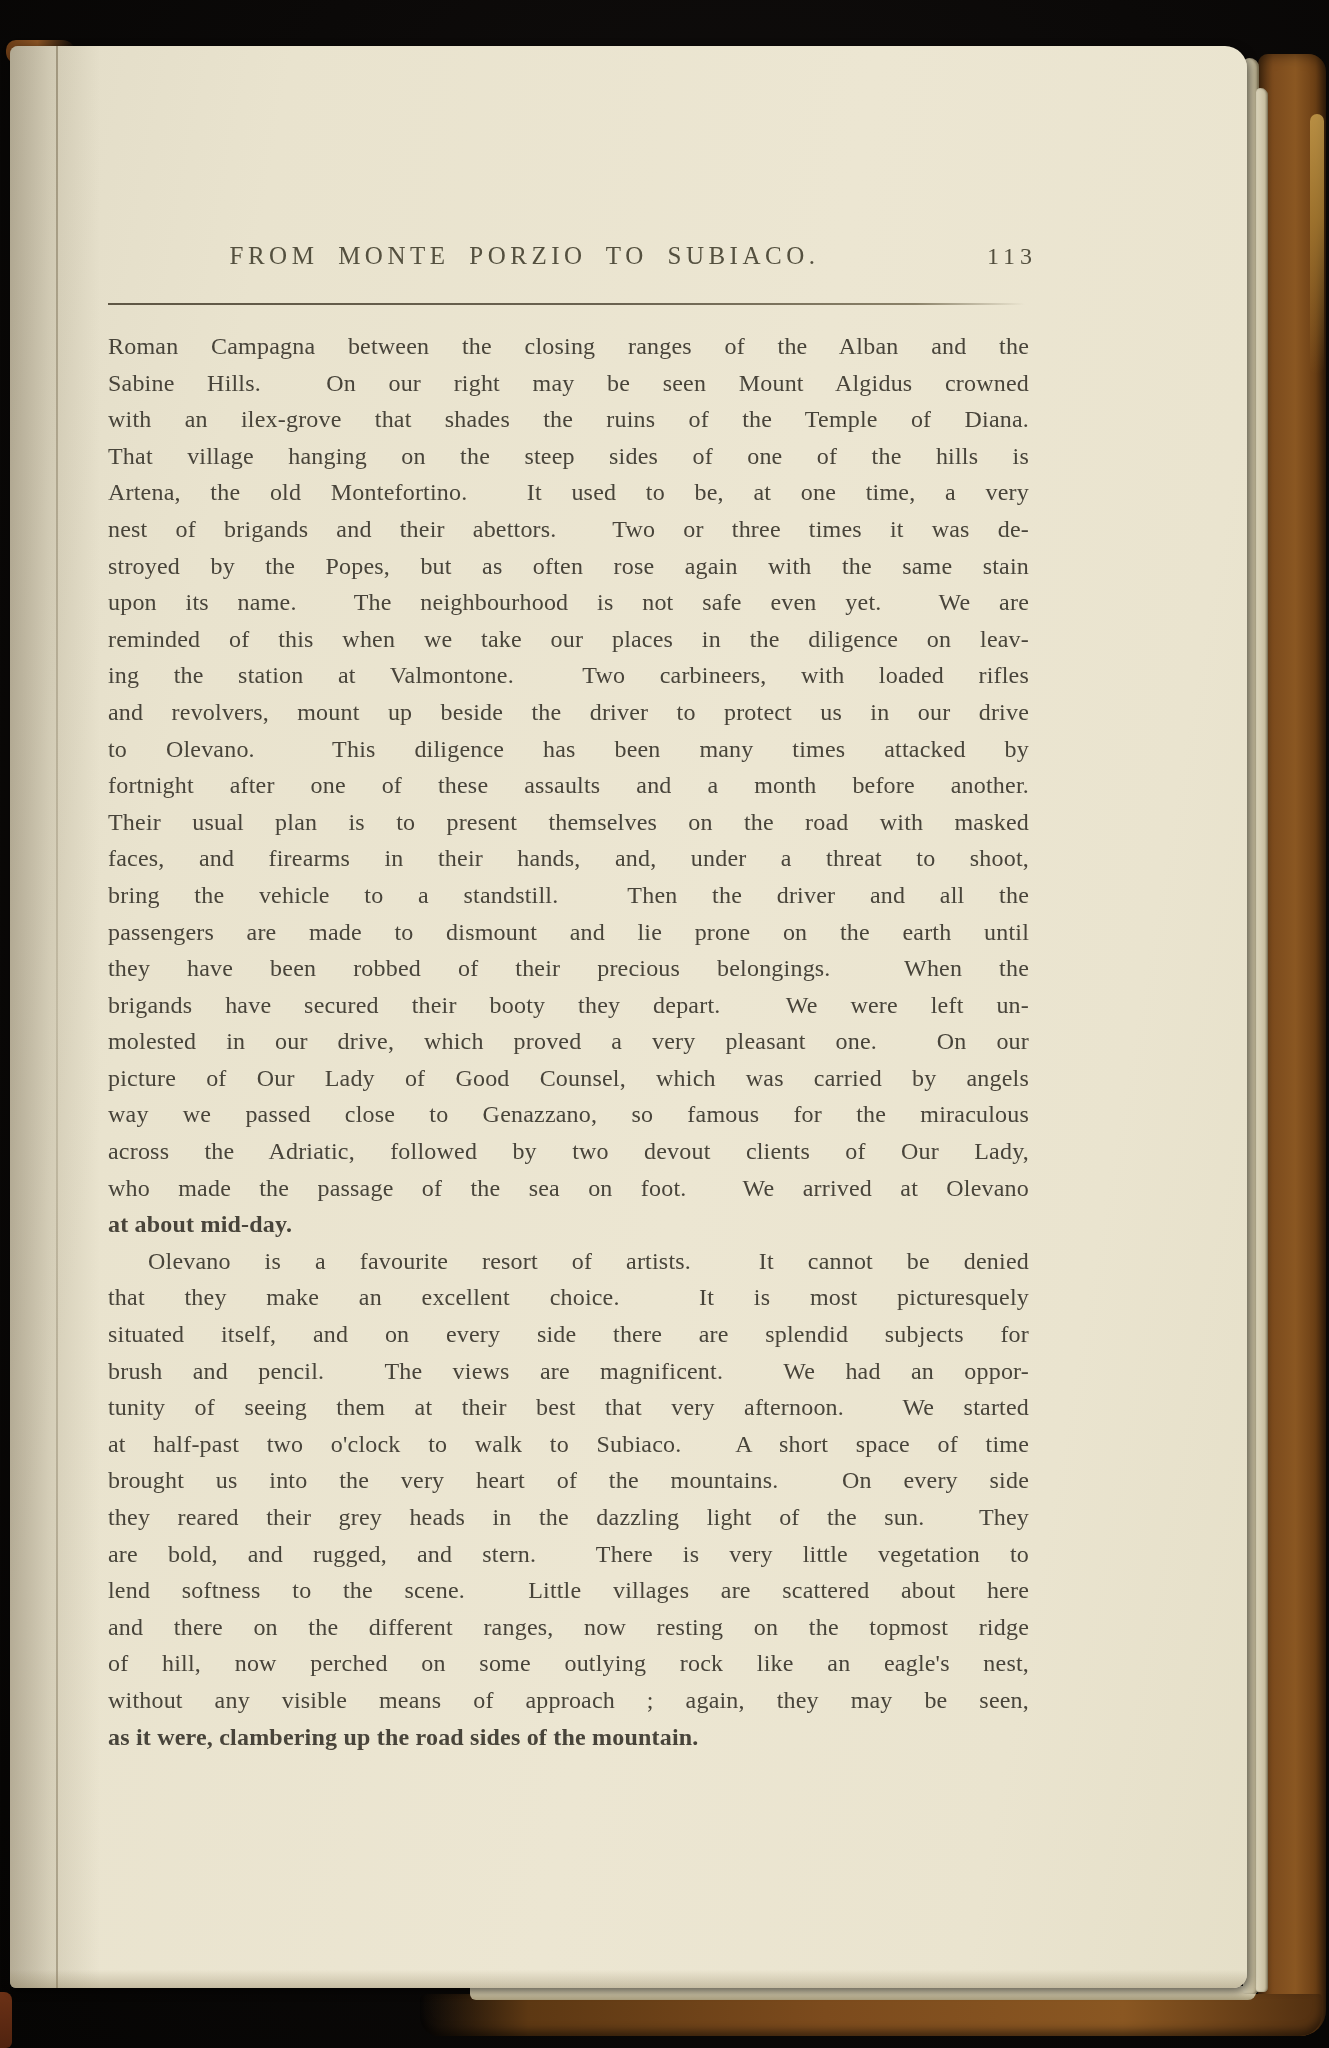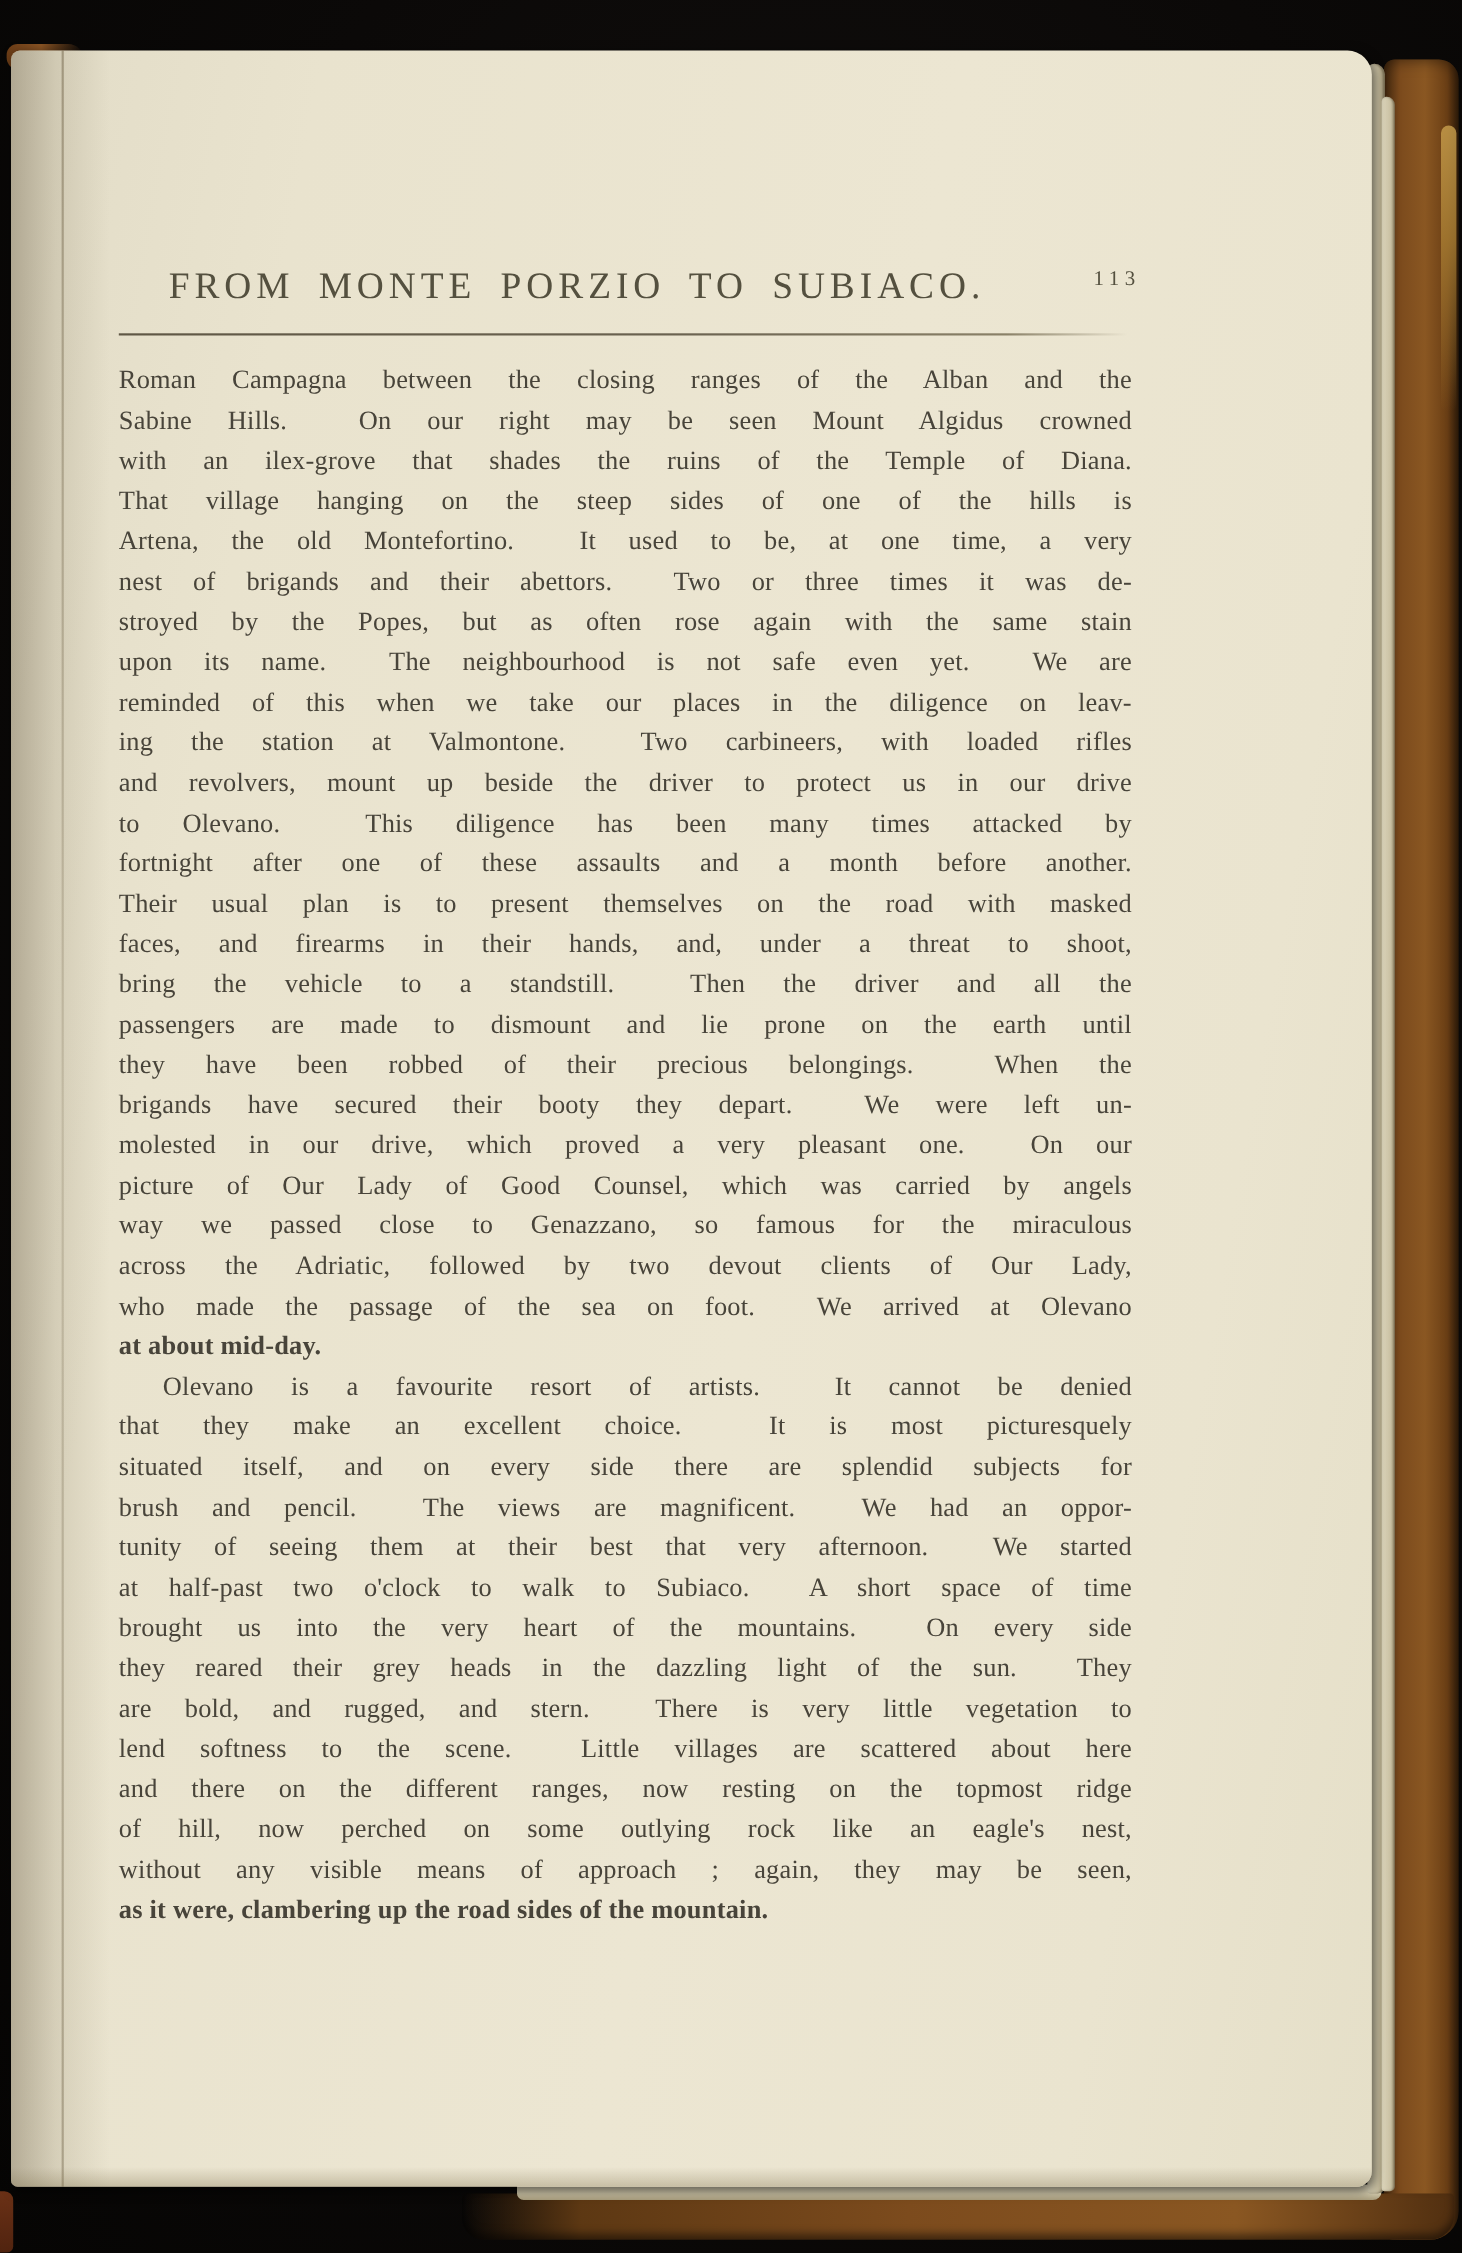--- a/index.html
+++ b/index.html
@@ -86,26 +86,26 @@
   }
 
   
   .running-header {
     position: absolute; left: 98px; top: 196px; width: 917px; height: 40px;
     color: #54503f;
   }
   .header-title {
     display: block; text-align: center;
     position: relative; left: -42px;
-    font-size: 34px; letter-spacing: 4.5px; word-spacing: 9px;
+    font-size: 25px; letter-spacing: 4.5px; word-spacing: 9px;
     white-space: nowrap;
   }
   .page-number {
     position: absolute; right: -12px; top: 1px;
-    font-size: 19px; letter-spacing: 5px; margin-left: 21px;
+    font-size: 24px; letter-spacing: 5px; margin-left: 21px;
   }
   .head-rule {
     position: absolute; left: 98px; top: 257px; width: 917px; height: 2px;
     background: linear-gradient(90deg, #5f5745 0%, #6a6250 55%, #8a8168 88%, rgba(138,129,104,0) 100%);
   }
   .body-text {
     position: absolute; left: 98px; top: 282px; width: 921px;
     color: #48443a;
     font-size: 24px;
   }

